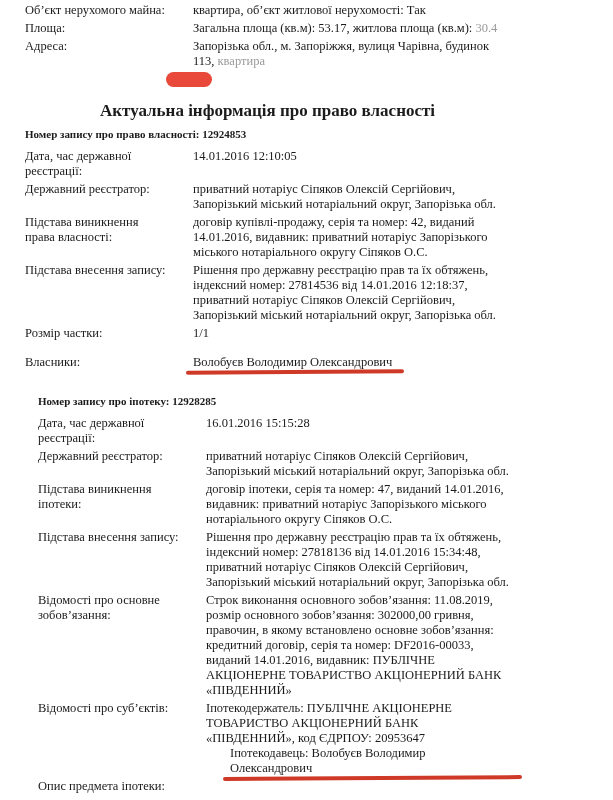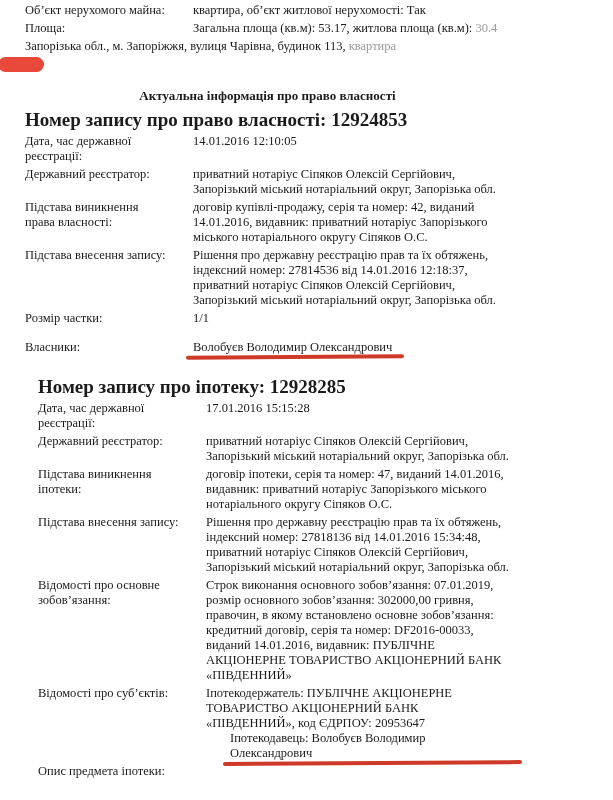--- a/index.html
+++ b/index.html
@@ -7,24 +7,24 @@
     width:613px;height:800px;overflow:hidden;
     background:#ffffff;
     font-family:"Liberation Serif","DejaVu Serif",serif;
     font-size:12.5px;line-height:15px;color:#1b1b1b;
   }
   .doc{width:522px;height:800px;box-sizing:border-box;padding:3px 12px 0 25px;}
   .row{display:flex;margin-bottom:3px;}
   .row .label{width:145px;flex-shrink:0;margin-right:23px;}
   .row .value{flex:1;max-width:405px;}
   .heading{
-    text-align:center;font-weight:bold;font-size:13px;
+    text-align:center;font-weight:bold;font-size:17px;
     margin:16px 0 9px 0;
   }
-  .recnum{font-weight:bold;font-size:19px;margin-bottom:7px;}
+  .recnum{font-weight:bold;font-size:11px;margin-bottom:7px;}
   .faded{color:#9a9a9a;}
   .pill{
     display:block;width:46px;height:15px;border-radius:8px;
     margin:3px 0 0 -27px;background:#e8493a;
   }
   .red-underline{position:relative;display:inline-block;}
   .red-underline::after{
     content:"";position:absolute;left:-7px;right:-12px;bottom:-4px;height:4px;
     background:#cf3a28;border-radius:3px;transform:rotate(-0.35deg);
   }
@@ -46,20 +46,21 @@
   <section>
     <div class="row">
       <div class="label">Об’єкт нерухомого майна:</div>
       <div class="value">квартира, об’єкт житлової нерухомості: Так</div>
     </div>
     <div class="row">
       <div class="label">Площа:</div>
       <div class="value"><span>Загальна площа (кв.м): 53.17, житлова площа (кв.м):</span><span class="faded"> 30.4</span></div>
     </div>
     <div class="row">
+      <div class="label">Адреса:</div>
       <div class="value">
         <span>Запорізька обл., м. Запоріжжя, вулиця Чарівна, будинок 113,</span><span class="faded"> квартира</span>
         <span class="pill"></span>
       </div>
     </div>
   </section>
 
   <div class="heading">Актуальна інформація про право власності</div>
   <div class="recnum">Номер запису про право власності: 12924853</div>
 
@@ -88,37 +89,37 @@
       <div class="label">Власники:</div>
       <div class="value"><span class="red-underline">Волобуєв Володимир Олександрович</span></div>
     </div>
   </section>
 
   <section class="mortgage">
     <div class="recnum">Номер запису про іпотеку: 12928285</div>
 
     <div class="row">
       <div class="label">Дата, час державної реєстрації:</div>
-      <div class="value">17.01.2016 15:15:28</div>
+      <div class="value">16.01.2016 15:15:28</div>
     </div>
     <div class="row">
       <div class="label">Державний реєстратор:</div>
       <div class="value">приватний нотаріус Сіпяков Олексій Сергійович, Запорізький міський нотаріальний округ, Запорізька обл.</div>
     </div>
     <div class="row">
       <div class="label">Підстава виникнення іпотеки:</div>
       <div class="value">договір іпотеки, серія та номер: 47, виданий 14.01.2016, видавник: приватний нотаріус Запорізького міського нотаріального округу Сіпяков О.С.</div>
     </div>
     <div class="row">
       <div class="label">Підстава внесення запису:</div>
       <div class="value">Рішення про державну реєстрацію прав та їх обтяжень, індексний номер: 27818136 від 14.01.2016 15:34:48, приватний нотаріус Сіпяков Олексій Сергійович, Запорізький міський нотаріальний округ, Запорізька обл.</div>
     </div>
     <div class="row">
       <div class="label">Відомості про основне зобов’язання:</div>
-      <div class="value">Строк виконання основного зобов’язання: 07.01.2019, розмір основного зобов’язання: 302000,00 гривня, правочин, в якому встановлено основне зобов’язання: кредитний договір, серія та номер: DF2016-00033, виданий 14.01.2016, видавник: ПУБЛІЧНЕ АКЦІОНЕРНЕ ТОВАРИСТВО АКЦІОНЕРНИЙ БАНК «ПІВДЕННИЙ»</div>
+      <div class="value">Строк виконання основного зобов’язання: 11.08.2019, розмір основного зобов’язання: 302000,00 гривня, правочин, в якому встановлено основне зобов’язання: кредитний договір, серія та номер: DF2016-00033, виданий 14.01.2016, видавник: ПУБЛІЧНЕ АКЦІОНЕРНЕ ТОВАРИСТВО АКЦІОНЕРНИЙ БАНК «ПІВДЕННИЙ»</div>
     </div>
     <div class="row">
       <div class="label">Відомості про суб’єктів:</div>
       <div class="value">
         <span>Іпотекодержатель: ПУБЛІЧНЕ АКЦІОНЕРНЕ ТОВАРИСТВО АКЦІОНЕРНИЙ БАНК «ПІВДЕННИЙ», код ЄДРПОУ: 20953647</span>
         <span class="red-underline subj-line2">Іпотекодавець: Волобуєв Володимир Олександрович</span>
       </div>
     </div>
     <div class="row">
       <div class="label">Опис предмета іпотеки:</div>

